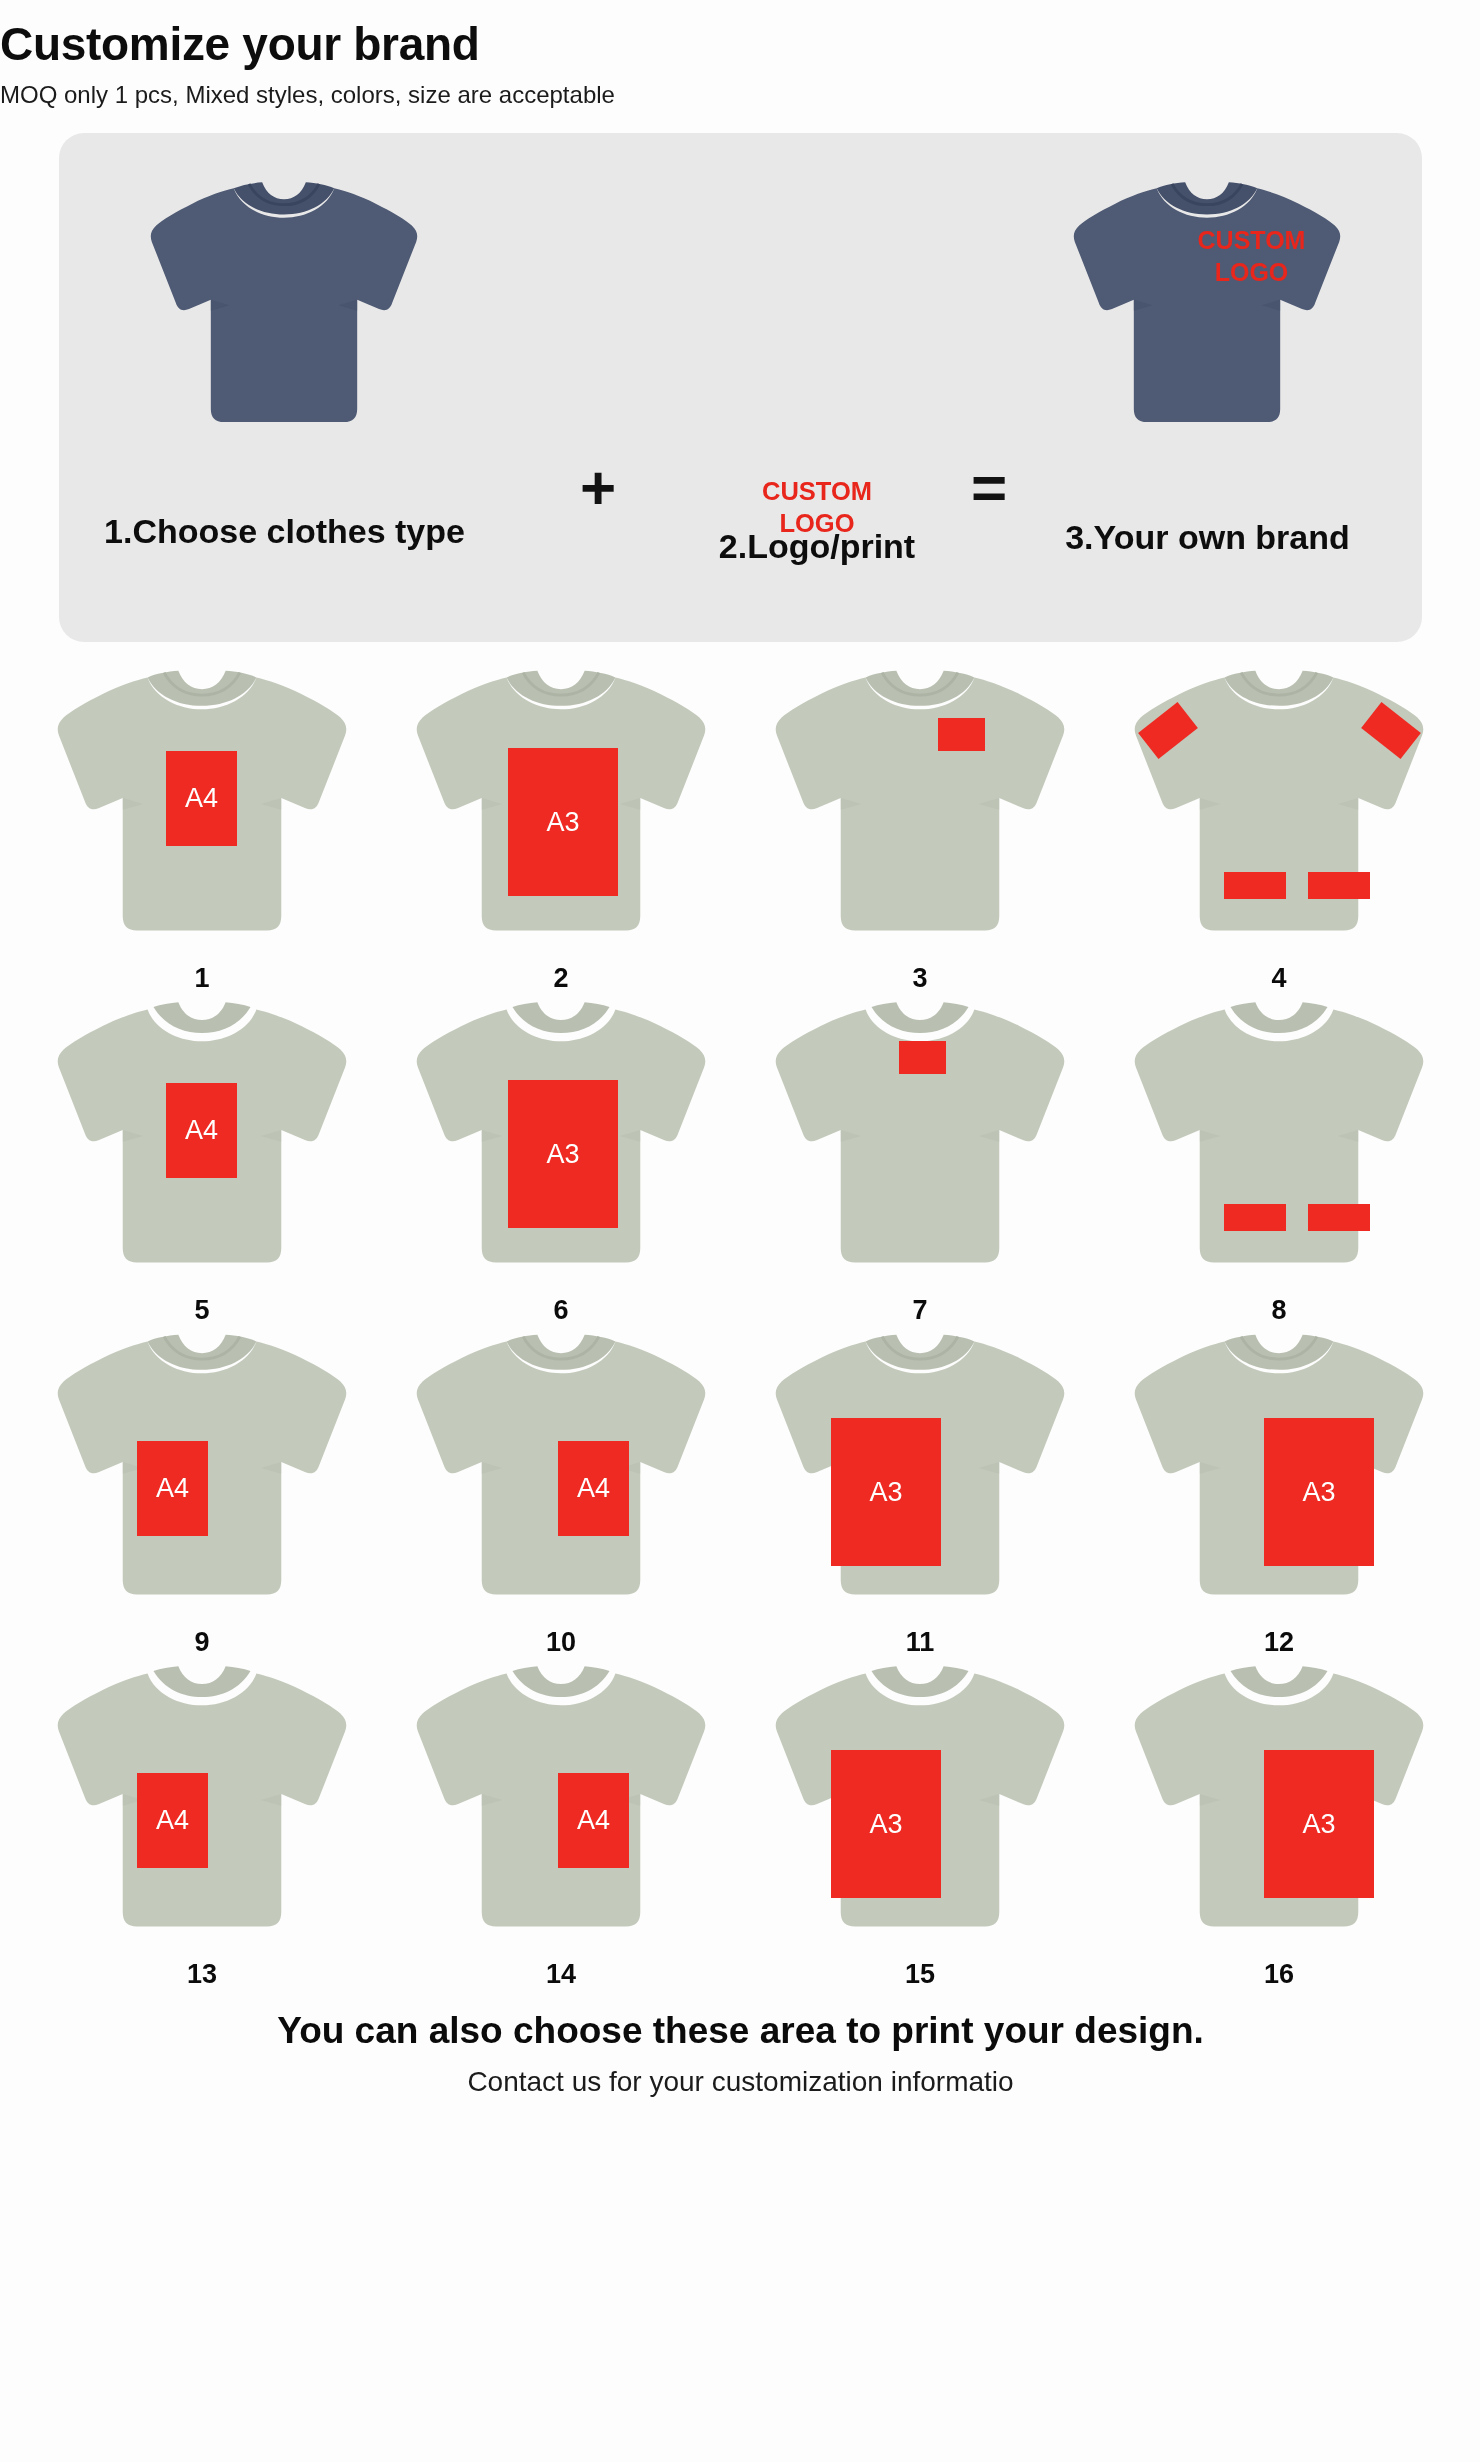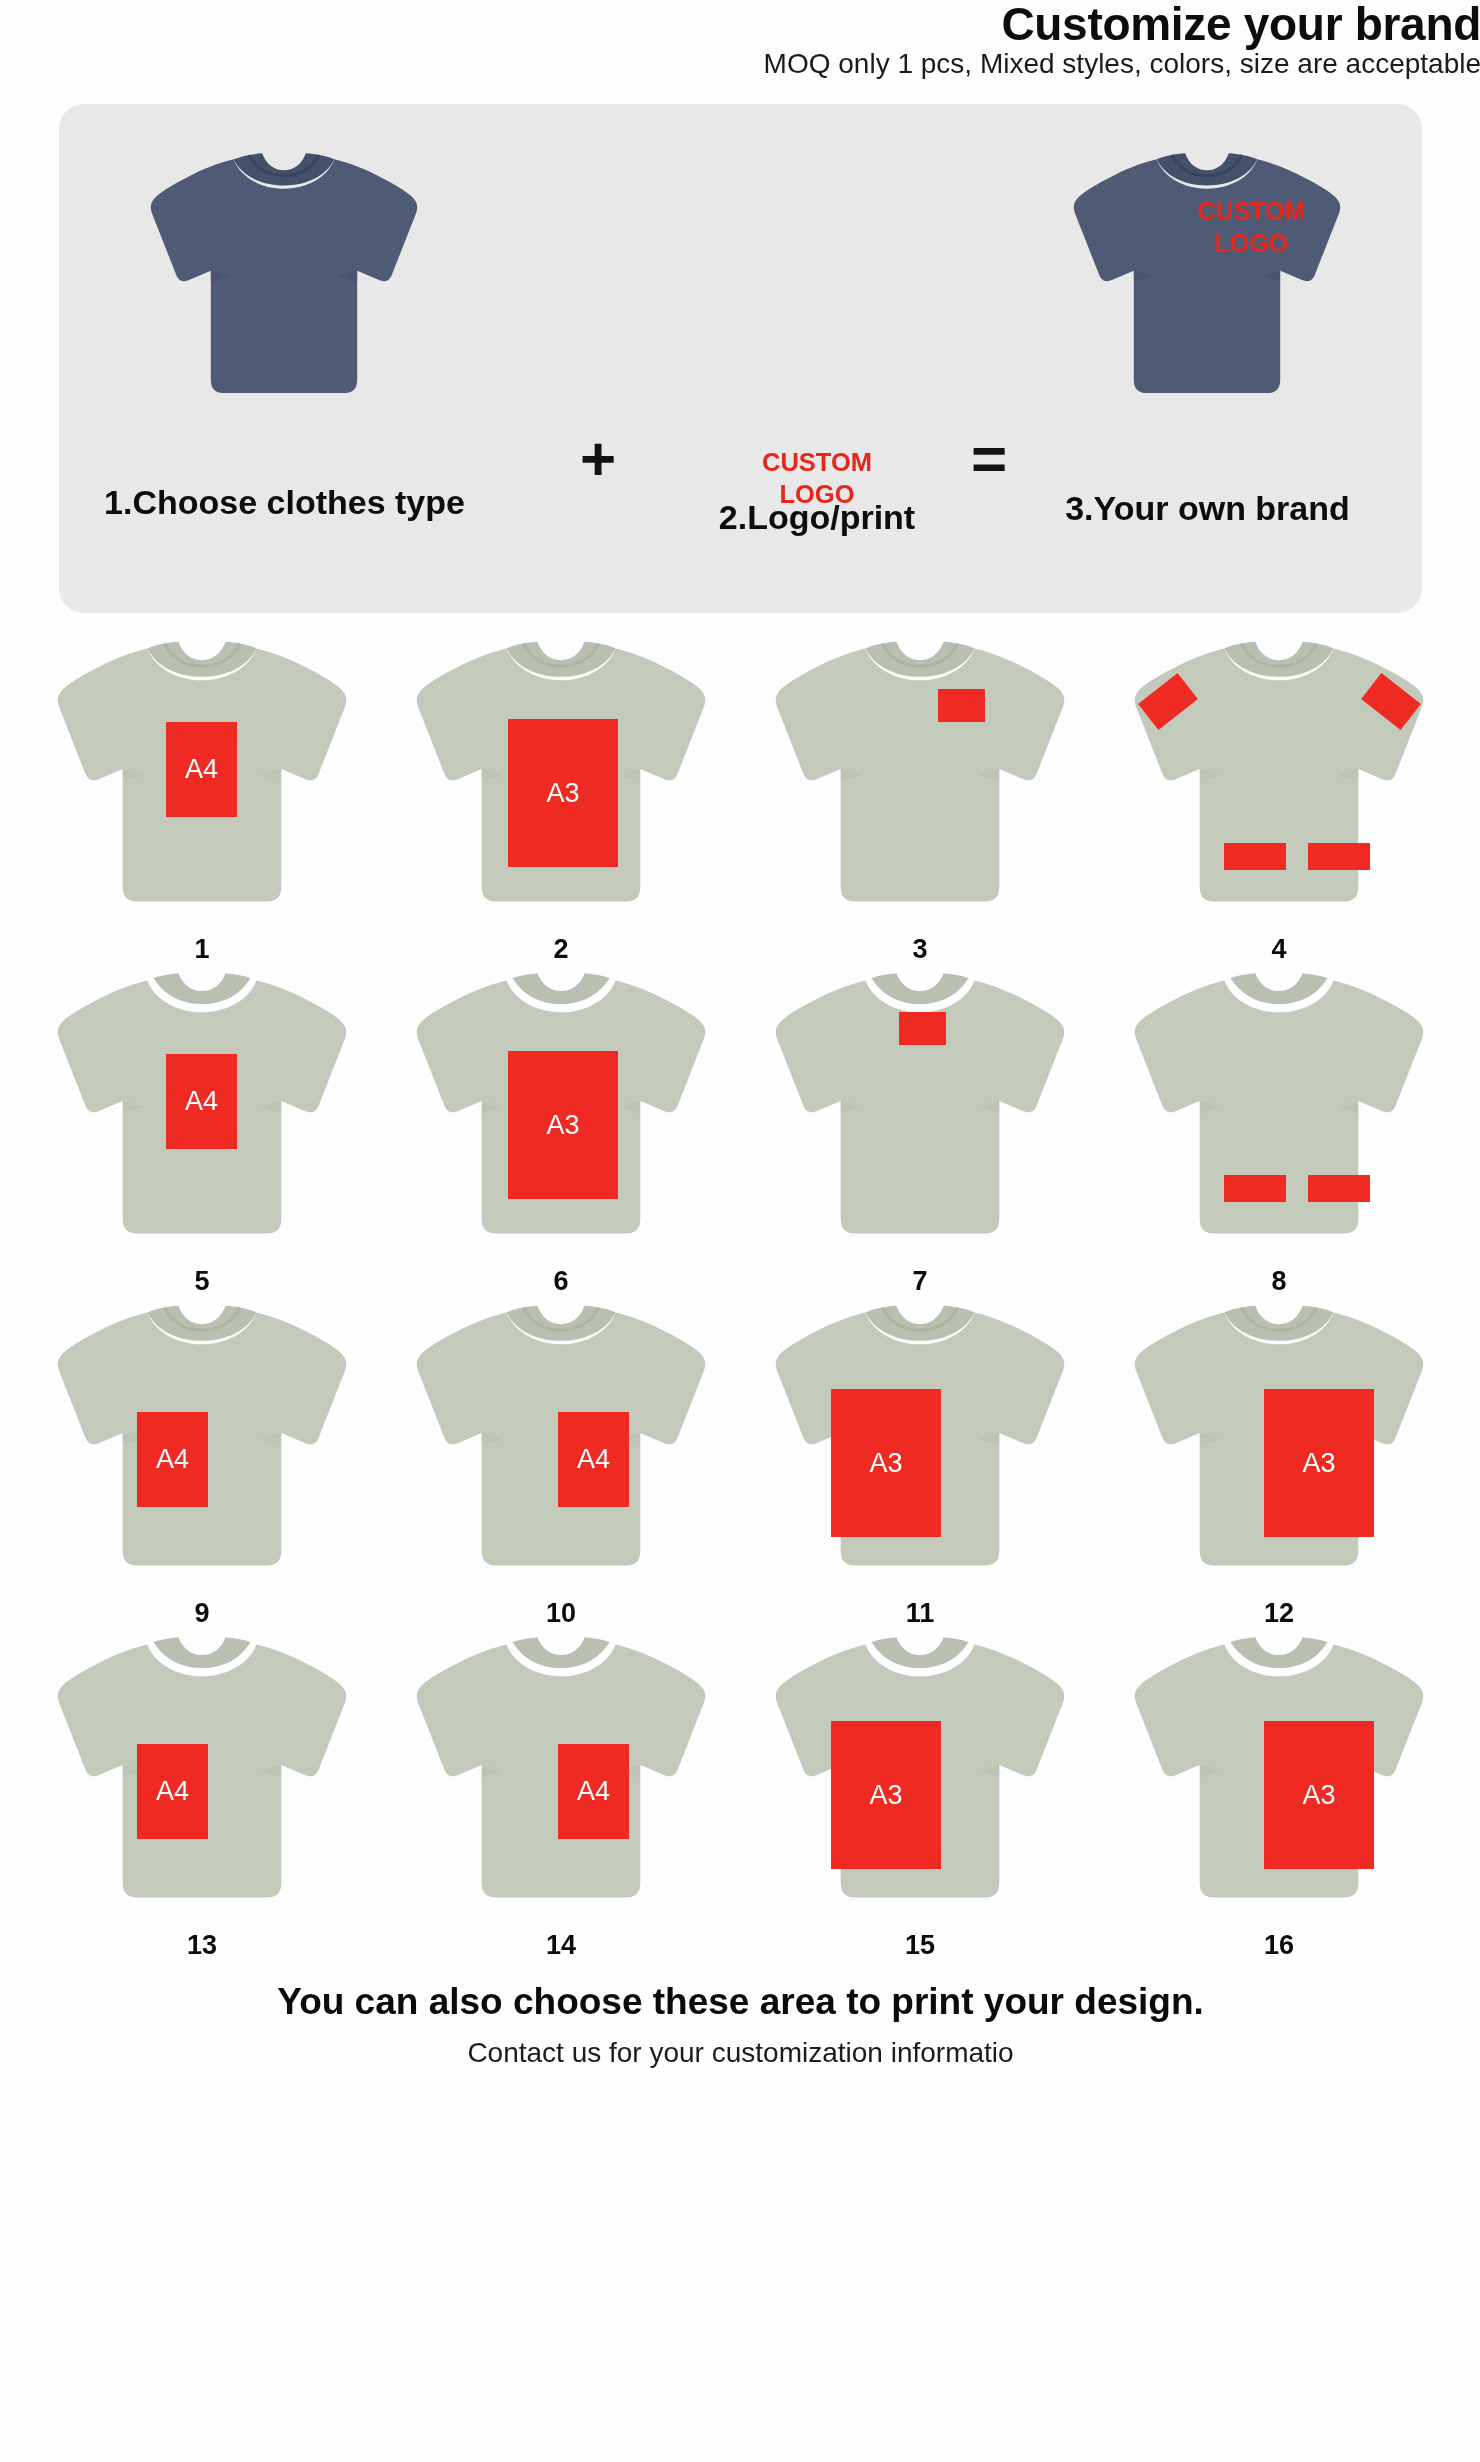--- a/index.html
+++ b/index.html
@@ -16,31 +16,33 @@
   }
   .page {
     position: relative;
     width: 1481px;
     height: 2462px;
     background: #fdfdfd;
   }
 
   
   .header {
-    text-align: right;
+    padding-top: 20px;
+    text-align: left;
   }
   .title {
     font-size: 46px;
     font-weight: bold;
     letter-spacing: -0.3px;
     color: #0d0d0d;
     line-height: 1.05;
   }
   .subtitle {
-    font-size: 28px;
+    margin-top: 13px;
+    font-size: 24px;
     color: #1b1b1b;
     font-weight: 400;
   }
 
   
   .hero {
     position: relative;
     margin: 24px 59px 0 59px;
     height: 509px;
     background: #e8e8e8;

